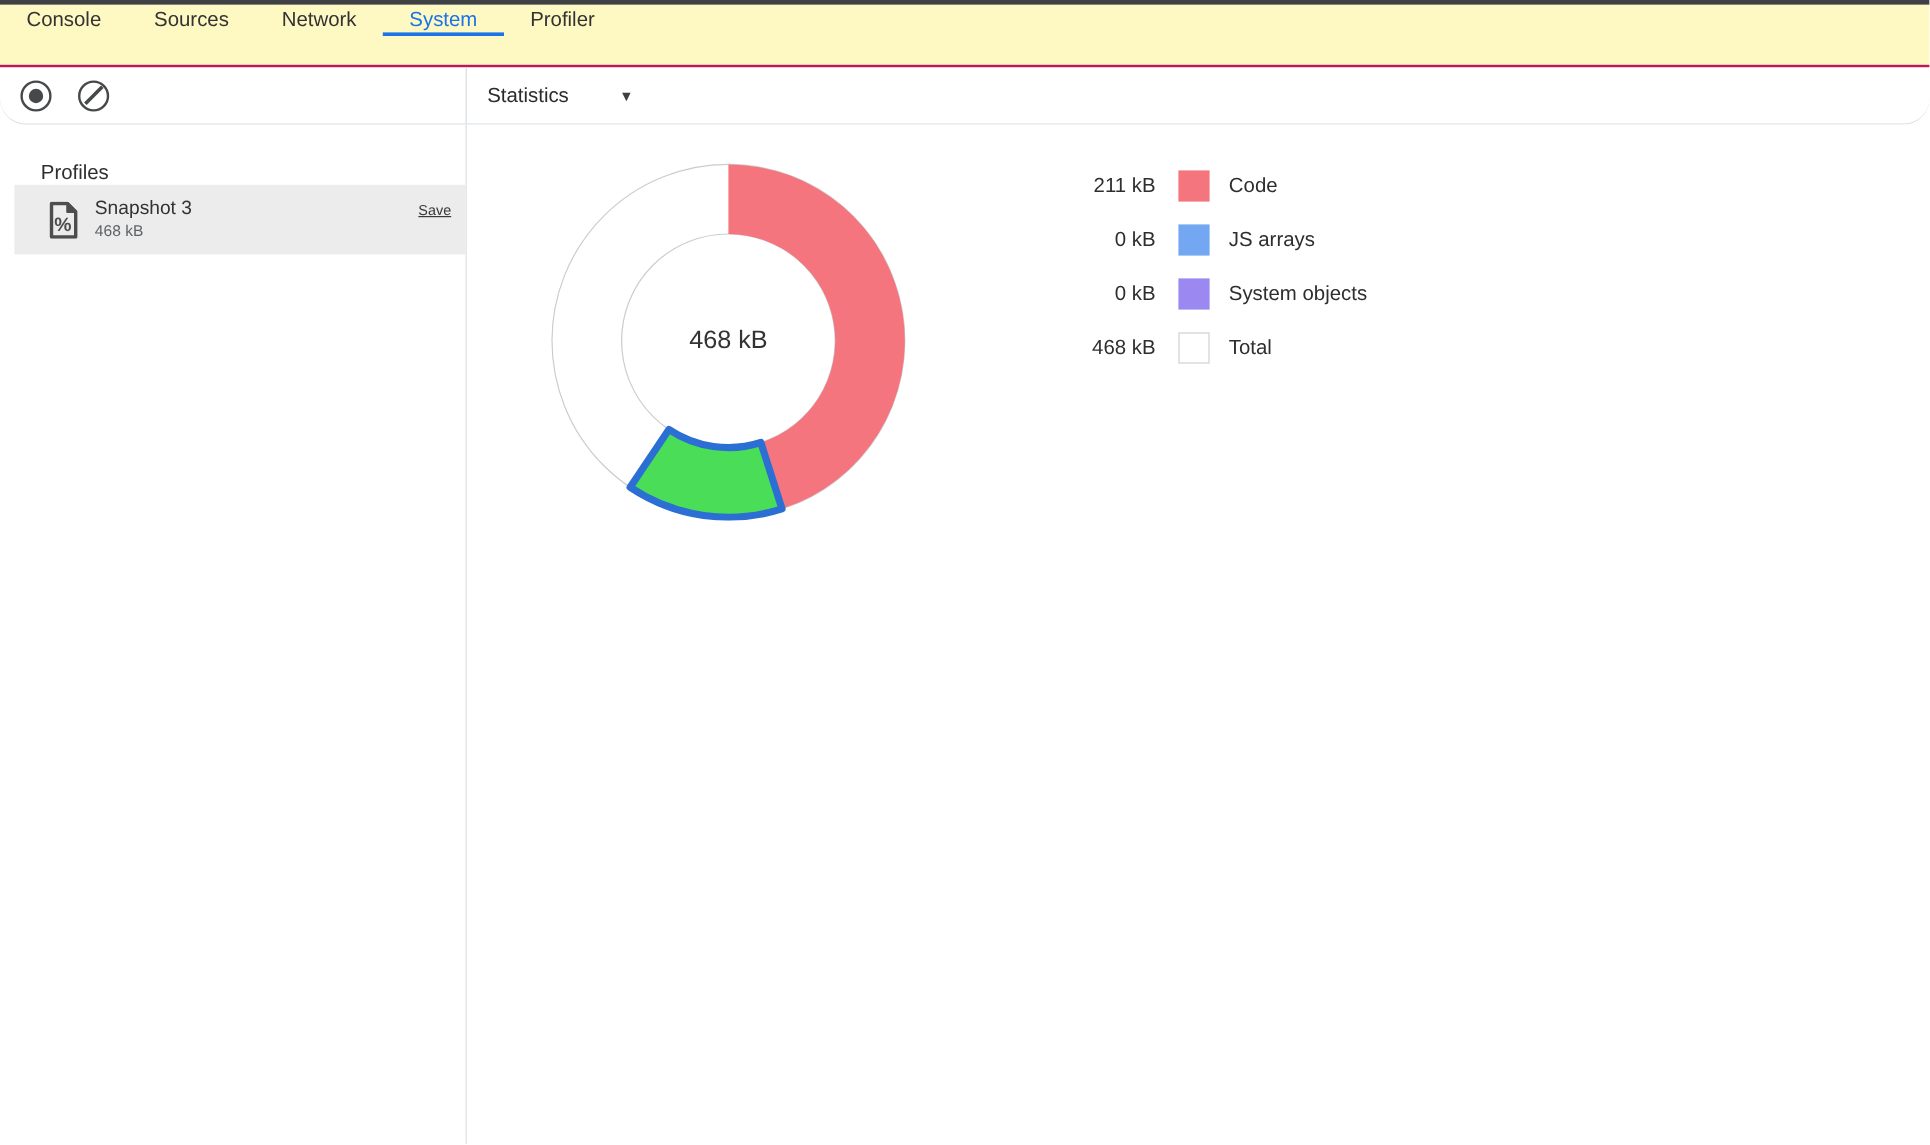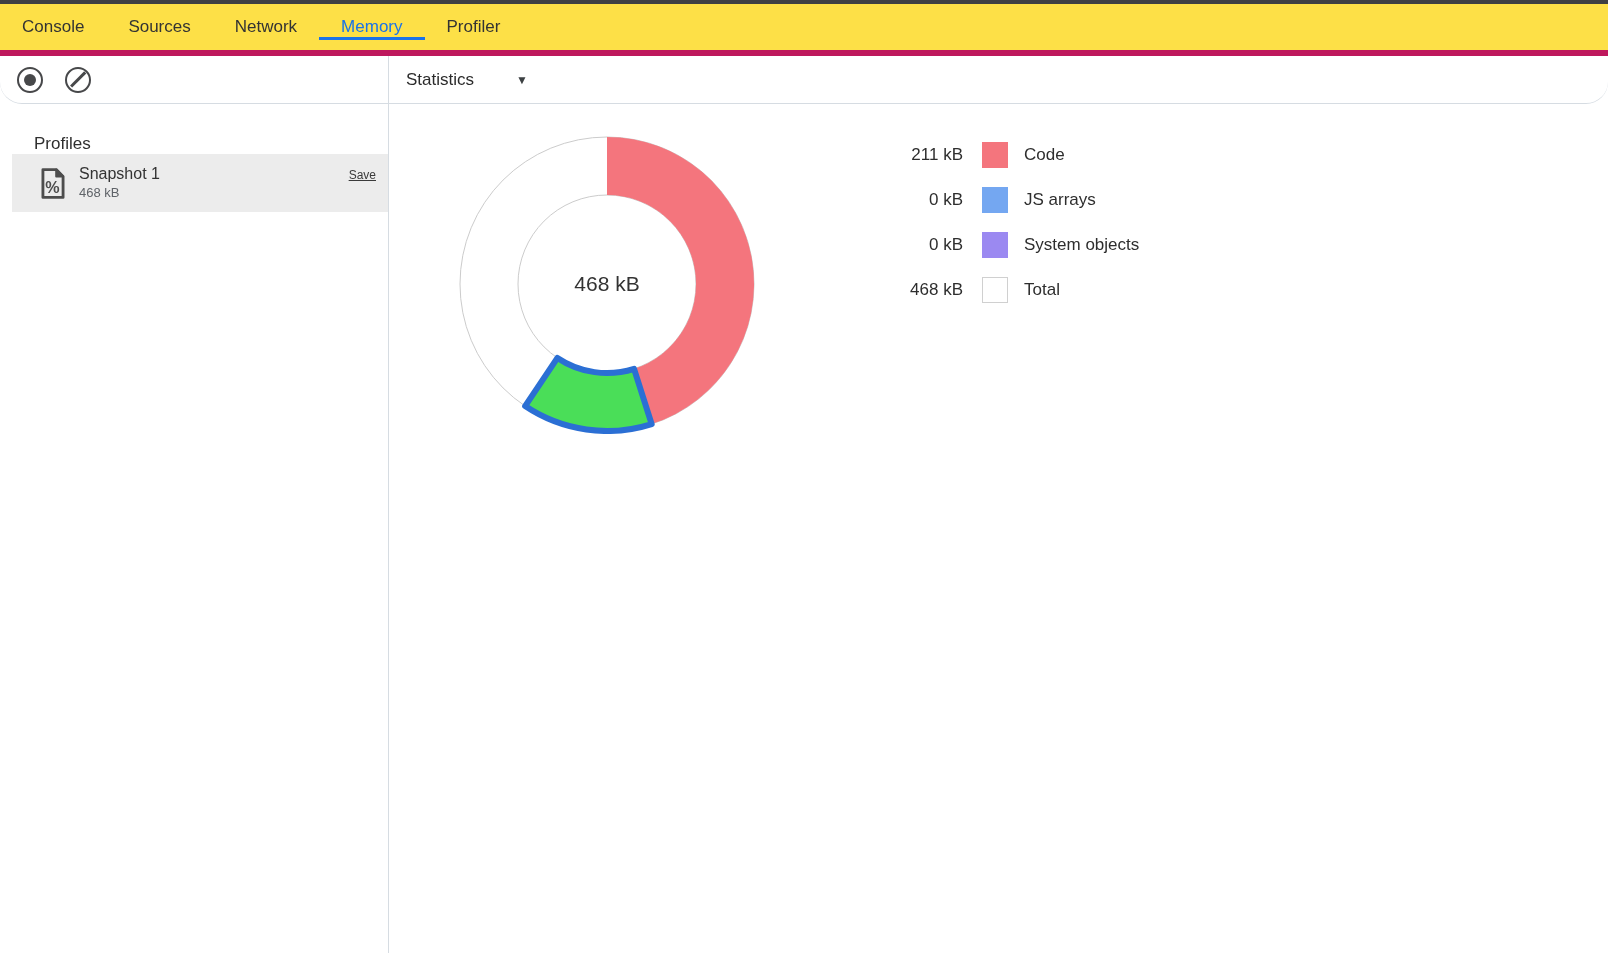--- a/index.html
+++ b/index.html
@@ -4,22 +4,22 @@
 <style>
   html,body{margin:0;padding:0;}
   body{
     width:1608px;height:954px;overflow:hidden;background:#fff;
     font-family:"Liberation Sans",sans-serif;color:#303030;
     -webkit-font-smoothing:antialiased;
   }
   .top-strip{height:4px;background:#3f4043;}
   
   .tabbar{
-    height:52px;background:#fde047;display:flex;align-items:center;
-    box-sizing:border-box;border-bottom:6px solid #be185d;
+    height:52px;background:#fef9c3;display:flex;align-items:flex-start;
+    box-sizing:border-box;border-bottom:2px solid #be185d;
   }
   .tab{
     padding:3px 22px 0 22px;display:flex;align-items:center;
     font-size:17px;color:#333;border-bottom:3px solid transparent;cursor:default;
   }
   .tab.active{color:#1a73e8;border-bottom-color:#1a73e8;}
   
   .toolbar-row{height:48px;display:flex;box-sizing:border-box;border-bottom:1px solid #d6dce2;border-radius:22px;}
   .toolbar-left{
     width:389px;box-sizing:border-box;border-right:1px solid #d6dce2;
@@ -78,21 +78,21 @@
 </style>
 </head>
 <body>
 
 <div class="top-strip"></div>
 
 <div class="tabbar" id="tabbar">
     <div class="tab">Console</div>
     <div class="tab">Sources</div>
     <div class="tab">Network</div>
-    <div class="tab active">Memory</div>
+    <div class="tab active">System</div>
     <div class="tab">Profiler</div>
   </div>
 
 <div class="toolbar-row">
   <div class="toolbar-left">
     <div class="icon-record" title=""></div>
     <div class="icon-clear"></div>
   </div>
   <div class="toolbar-right">
     <div class="stats-select">
@@ -107,21 +107,21 @@
   <div class="sidebar">
     <div class="sidebar-title">Profiles</div>
 
     <div class="snapshot-row">
       <svg class="snap-icon" width="26" height="31" viewBox="0 0 20 24">
         <path d="M2.2 1.2 H12.5 L17.8 6.5 V22.8 H2.2 Z" fill="none" stroke="#4d4d4d" stroke-width="2.2" stroke-linejoin="round"></path>
         <path d="M12.5 1.2 L17.8 6.5 H12.5 Z" fill="#4d4d4d" stroke="#4d4d4d" stroke-width="1.6" stroke-linejoin="round"></path>
         <text x="4" y="19.2" font-size="12.5" font-weight="bold" fill="#4d4d4d" font-family="Liberation Sans, sans-serif">%</text>
       </svg>
       <div class="snap-text">
-        <div class="snap-name">Snapshot 1</div>
+        <div class="snap-name">Snapshot 3</div>
         <div class="snap-size">468 kB</div>
       </div>
       <span class="save-link">Save</span>
     </div>
   </div>
 
   <div class="main">
     <div class="donut-wrap">
       <svg id="donut-svg" width="300" height="300" viewBox="0 0 300 300">
           <circle cx="150" cy="150" r="147" fill="none" stroke="#cccccc" stroke-width="1"></circle>

